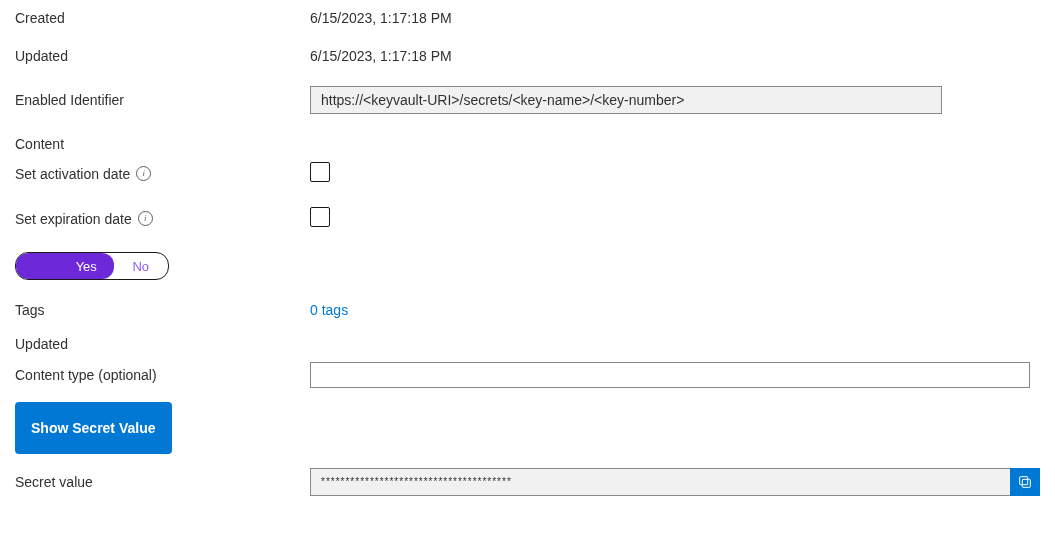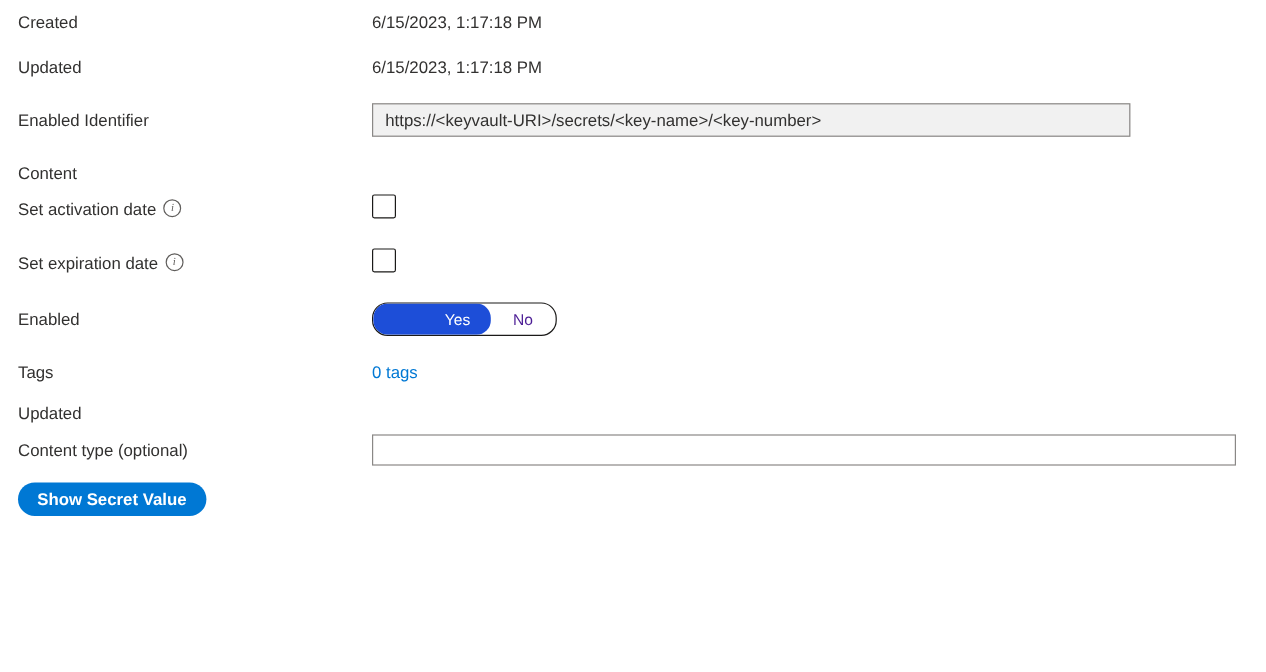--- a/index.html
+++ b/index.html
@@ -97,42 +97,42 @@
     cursor: pointer;
   }
   .toggle .opt {
     flex: 1;
     display: flex;
     align-items: center;
     justify-content: center;
     font-size: 13px;
   }
   .toggle .opt.selected {
-    background: #1d4ed8;
+    background: #6d28d9;
     color: #ffffff;
     border-radius: 12px;
     padding-left: 43px;
   }
   .toggle .opt:not(.selected) {
-    color: #4c1d95;
+    color: #8b5cf6;
   }
   .link {
     color: #0078d4;
     font-size: 14px;
     cursor: pointer;
   }
   .primary-btn {
     display: inline-block;
     background: #0078d4;
     color: #ffffff;
     border: none;
-    padding: 6px 16px;
+    padding: 18px 16px;
     font-size: 14px;
     font-weight: 600;
-    border-radius: 14px;
+    border-radius: 4px;
     cursor: pointer;
   }
   .secret-wrap {
     display: flex;
     align-items: center;
     width: 730px;
   }
   .secret-wrap .readonly-box {
     flex: 1;
   }
@@ -194,21 +194,20 @@
     <div class="label-col">
       <span>Set expiration date</span>
       <span class="info-icon">i</span>
     </div>
     <div class="value-col">
       <span class="checkbox"></span>
     </div>
   </div>
 
   <div class="row">
-    <div class="label-col">Enabled</div>
     <div class="value-col">
       <div class="toggle">
         <div class="opt selected">Yes</div>
         <div class="opt">No</div>
       </div>
     </div>
   </div>
 
   <div class="row tight">
     <div class="label-col">Tags</div>
@@ -223,14 +222,28 @@
     <div class="label-col">Content type (optional)</div>
     <div class="value-col">
       <input type="text" class="text-input" value="" style="">
     </div>
   </div>
 
   <div style="margin: 14px 0;">
     <button class="primary-btn">Show Secret Value</button>
   </div>
 
+  <div class="row">
+    <div class="label-col">Secret value</div>
+    <div class="value-col">
+      <div class="secret-wrap">
+        <div class="readonly-box" style="letter-spacing:1px; font-size:10px; color:#323130; display:flex; align-items:center;">***************************************</div>
+        <button class="copy-btn">
+          <svg viewBox="0 0 24 24">
+            <rect x="8" y="8" width="12" height="12" rx="1"></rect>
+            <rect x="4" y="4" width="12" height="12" rx="1"></rect>
+          </svg>
+        </button>
+      </div>
+    </div>
+  </div>
 
 </div>
 
 </body></html>

